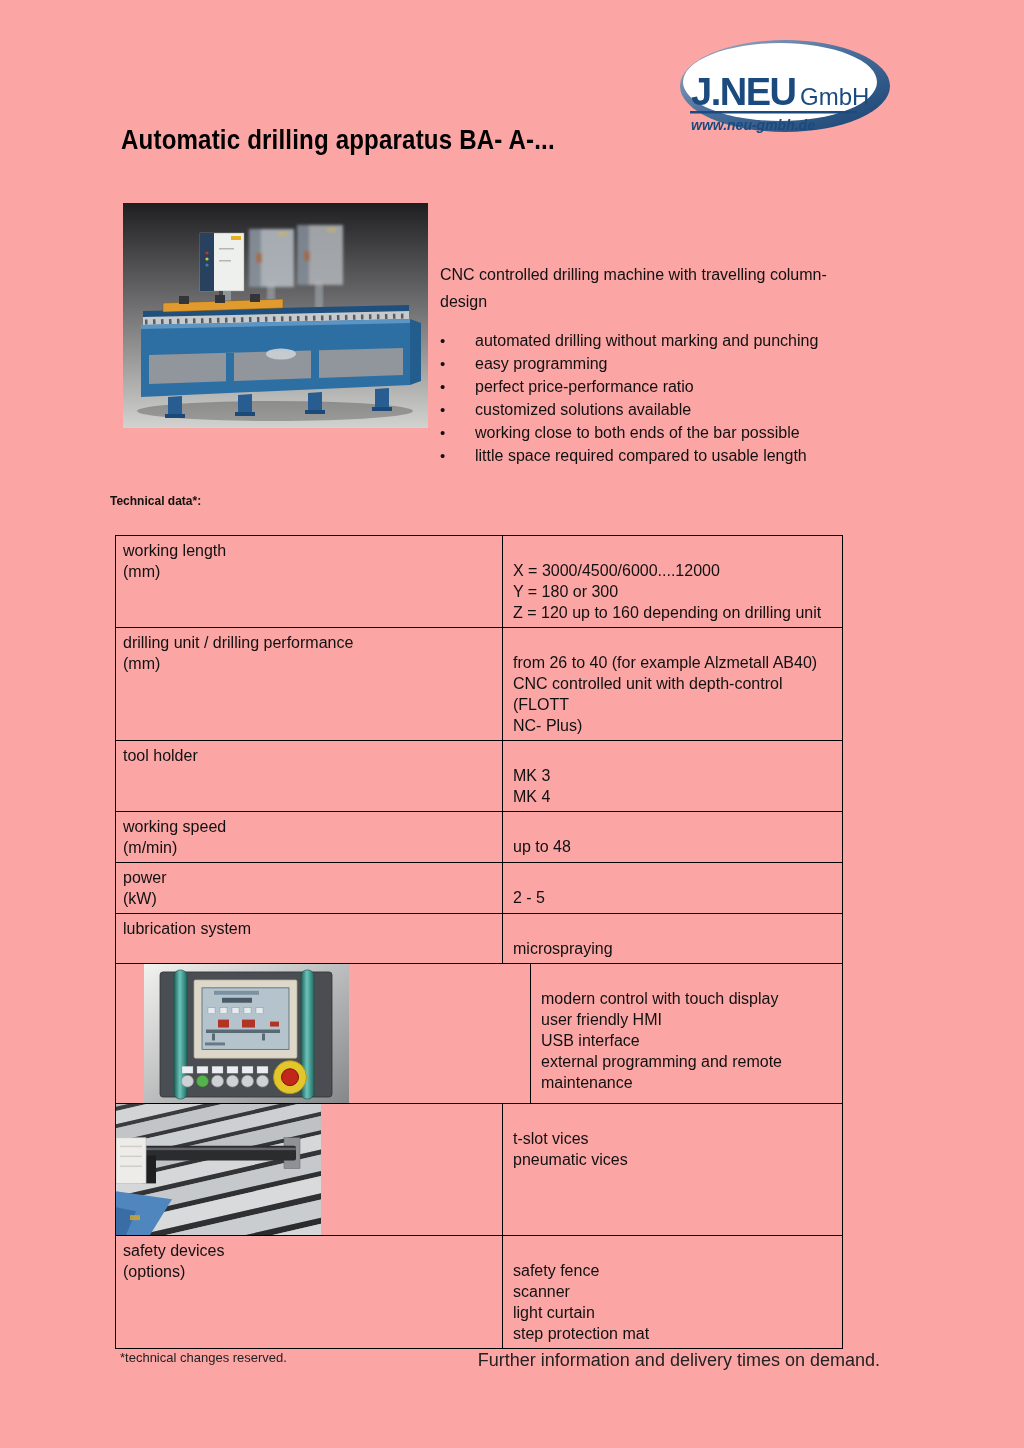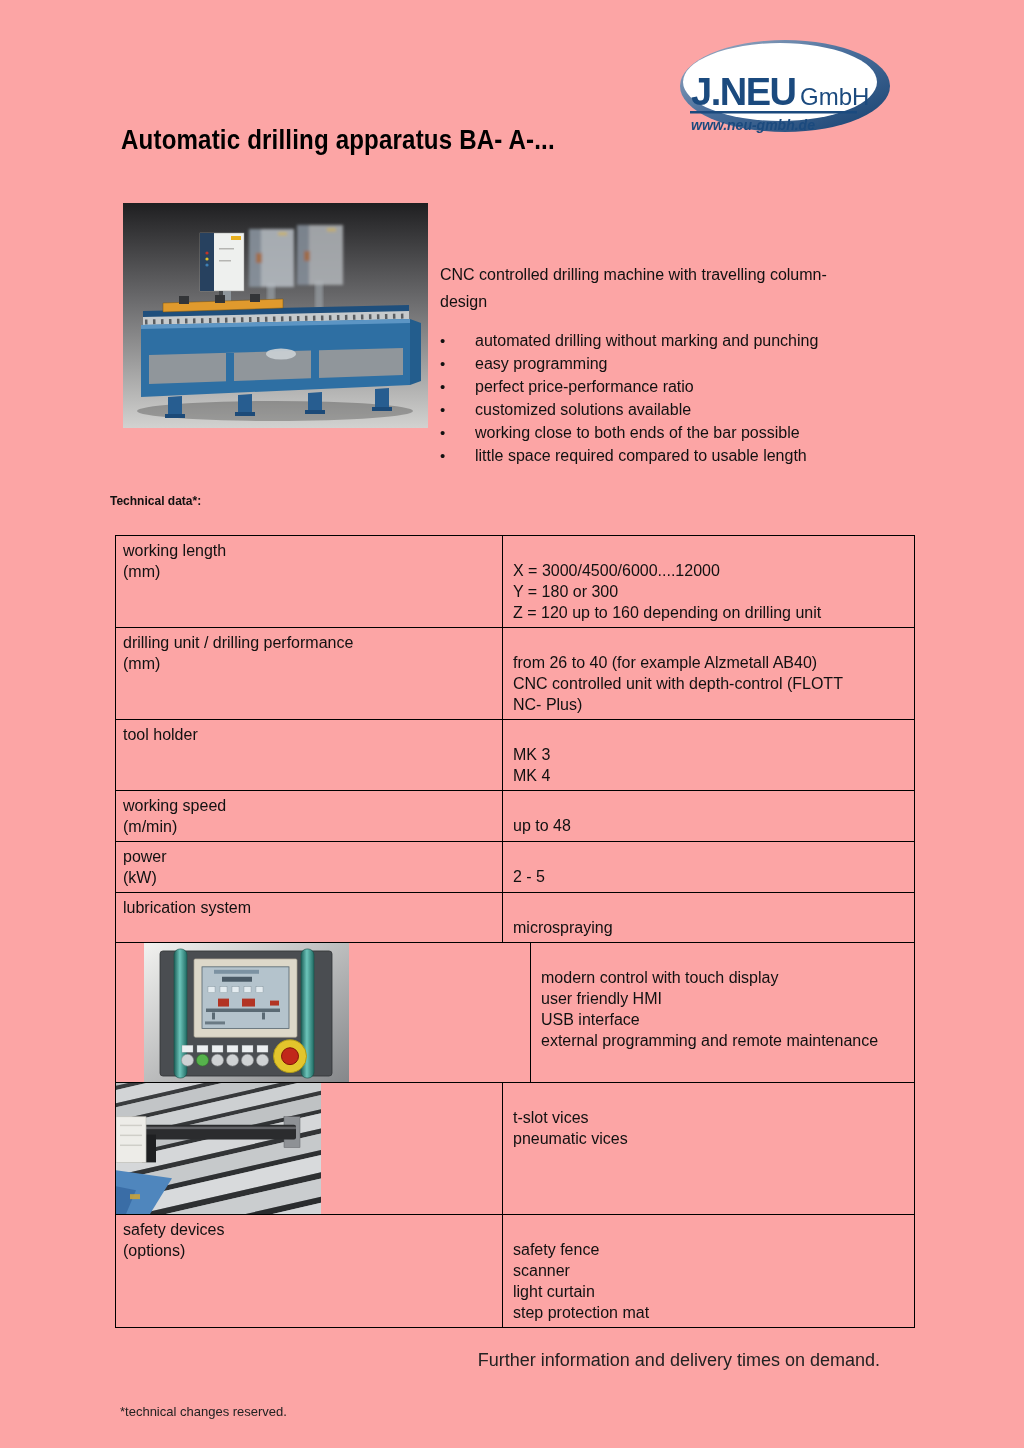--- a/index.html
+++ b/index.html
@@ -21,35 +21,35 @@
   
   .intro{position:absolute;left:440px;top:224px;width:460px;font-size:16px;margin-top:37px;}
   .intro-par{line-height:27px;}
   .bullets{margin-top:14px;}
   .bullet-row{display:flex;line-height:23px;}
   .bullet-glyph{flex:0 0 35px;font-size:15px;}
   
   .tech-heading{position:absolute;left:110px;top:494px;font-size:12px;font-weight:bold;}
   
   .spec-table{
-    position:absolute;left:115px;top:535px;width:800px;
+    position:absolute;left:115px;top:535px;width:728px;
     border:1.5px solid #000;box-sizing:border-box;font-size:16px;
   }
   .t-row{display:flex;}
   .t-row + .t-row{border-top:1.5px solid #000;}
   .cell{box-sizing:border-box;line-height:21px;}
   .cell.left{flex:0 0 387px;border-right:1.5px solid #000;padding:4px 8px 4px 7px;}
   .cell.right{flex:1 1 auto;padding:4px 8px 4px 10px;margin-top:20px;}
   .cell.left.no-pad{padding:0;}
   .cell.left.no-pad svg{display:block;}
   .r1{min-height:78px;}.r2{min-height:80px;}.r3{min-height:59px;}
   .r4{min-height:43px;}.r5{min-height:38px;}.r6{min-height:39px;}
   .r7{min-height:139px;padding-left:28px;}.r8{min-height:131px;}.r9{min-height:99px;}
   
-  .footer-left{position:absolute;left:120px;top:1404px;font-size:13px;color:#222;}
+  .footer-left{position:absolute;left:120px;top:1350px;font-size:13px;color:#222;}
   .footer-right{position:absolute;right:144px;top:1350px;font-size:18px;color:#222;}
 </style>
 </head>
 <body>
 
 <div class="page">
 
   <div class="logo">
     <svg viewBox="0 0 215 100">
       <defs>

